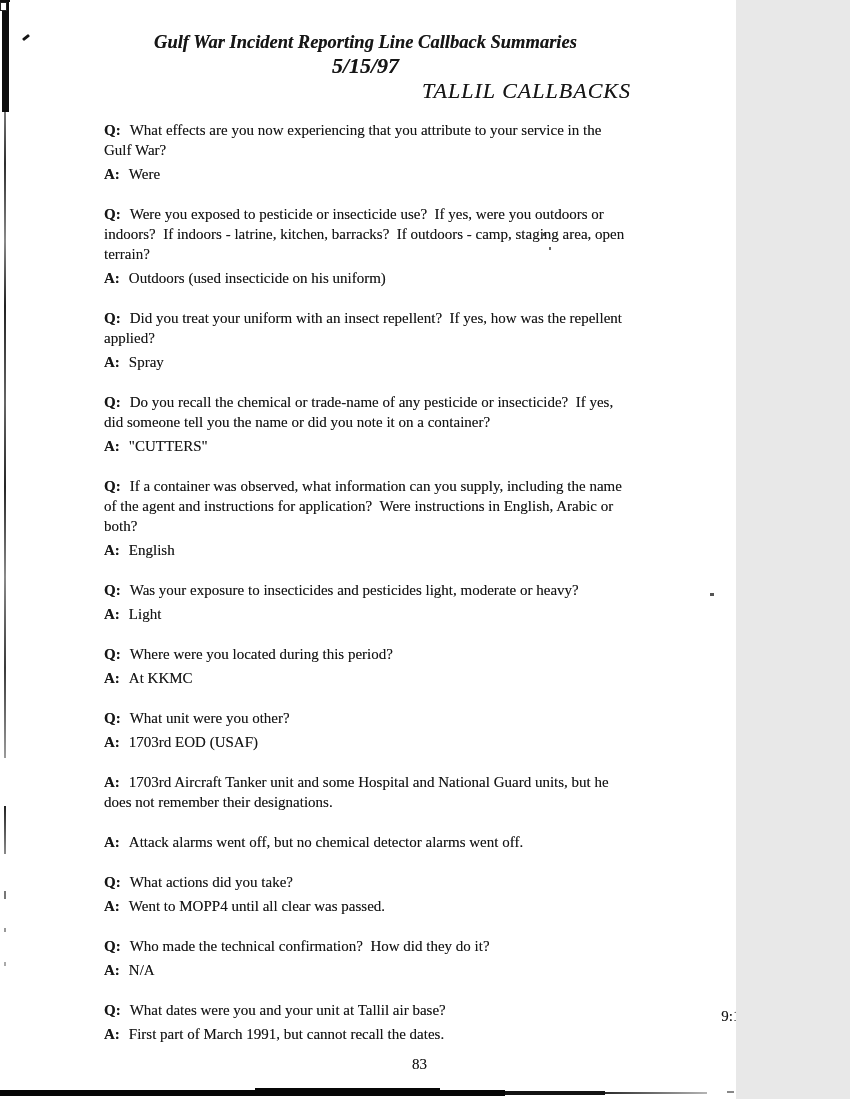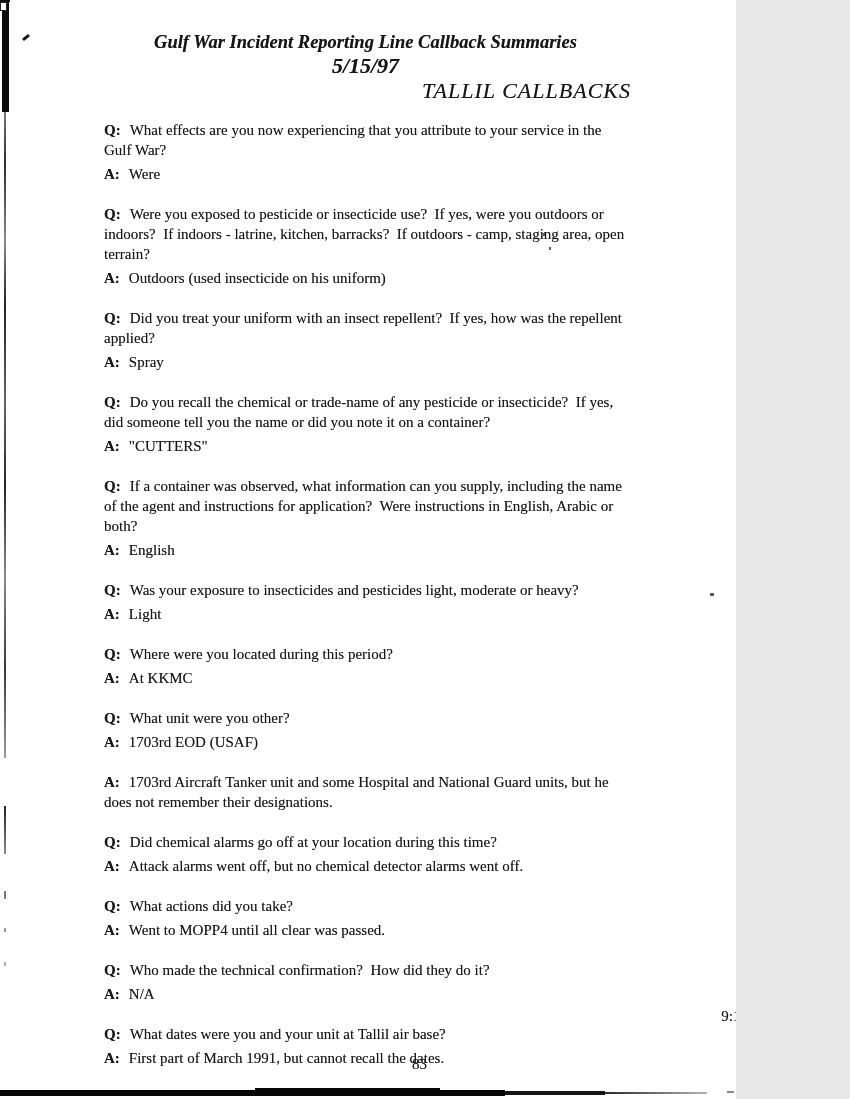--- a/index.html
+++ b/index.html
@@ -157,21 +157,20 @@
     <div class="qa">
       <p><span class="lbl">Q:</span><span class="txt">What unit were you other?</span></p>
       <p><span class="lbl">A:</span><span class="txt">1703rd EOD (USAF)</span></p>
     </div>
 
     <div class="qa">
       <p><span class="lbl">A:</span><span class="txt">1703rd Aircraft Tanker unit and some Hospital and National Guard units, but he does not remember their designations.</span></p>
     </div>
 
     <div class="qa">
-      <p><span class="lbl">Q:</span><span class="txt">Did chemical alarms go off at your location during this time?</span></p>
       <p><span class="lbl">A:</span><span class="txt">Attack alarms went off, but no chemical detector alarms went off.</span></p>
     </div>
 
     <div class="qa">
       <p><span class="lbl">Q:</span><span class="txt">What actions did you take?</span></p>
       <p><span class="lbl">A:</span><span class="txt">Went to MOPP4 until all clear was passed.</span></p>
     </div>
 
     <div class="qa">
       <p><span class="lbl">Q:</span><span class="txt">Who made the technical confirmation?  How did they do it?</span></p>

